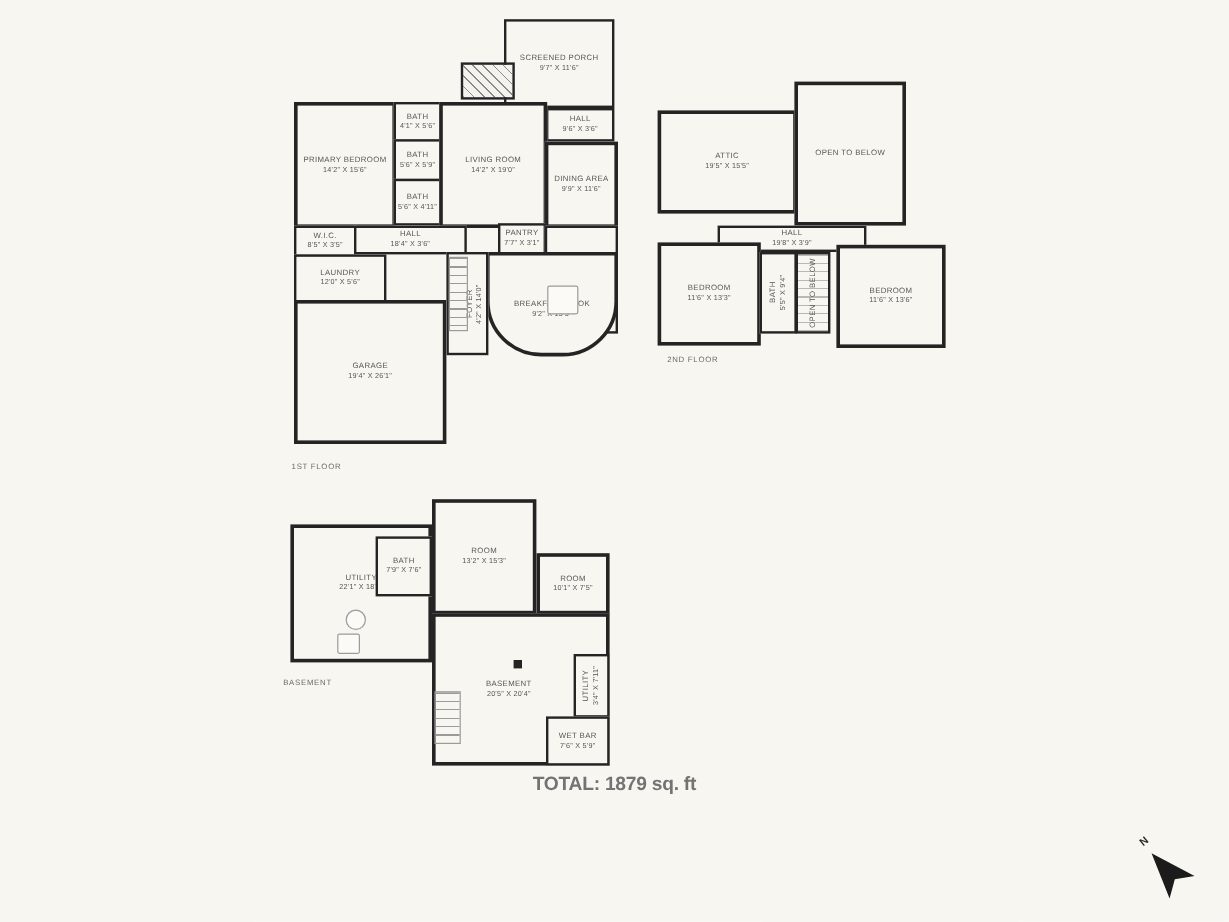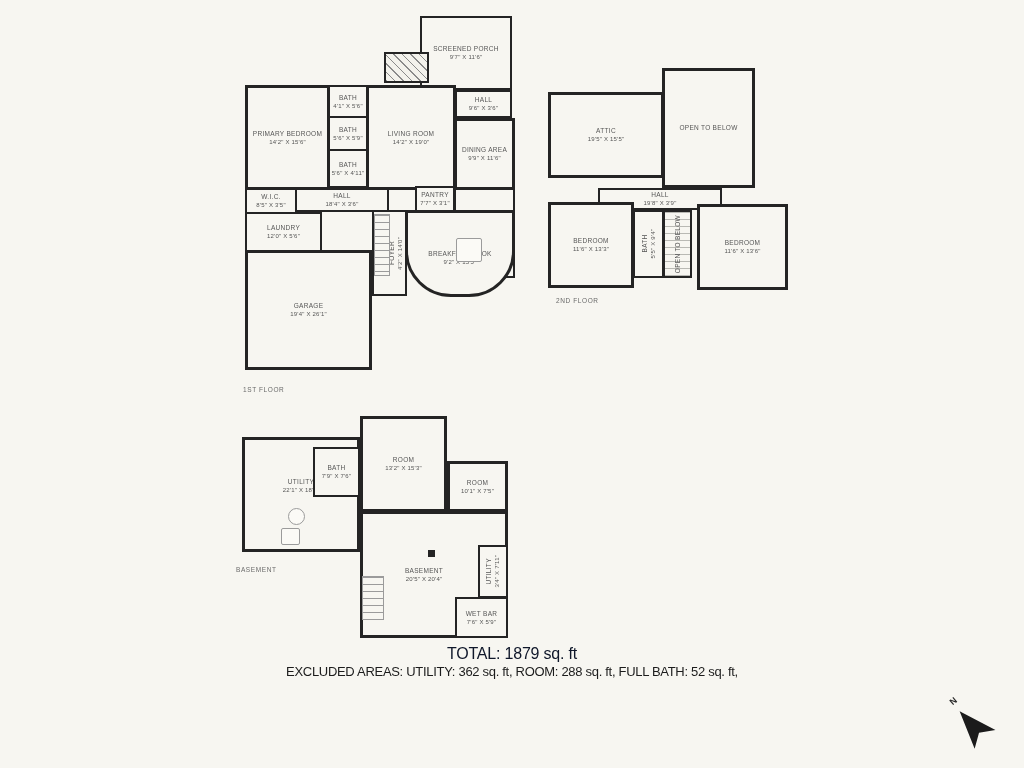--- a/index.html
+++ b/index.html
@@ -14,21 +14,21 @@
   .vert .rlabel{writing-mode:vertical-rl;transform:rotate(180deg);line-height:9px;}
   .caption{position:absolute;font-size:6.5px;letter-spacing:.6px;color:#6a6a6a;}
   .detail{position:absolute;box-sizing:border-box;}
   .stairs{border:1px solid #9b9b9b;background:repeating-linear-gradient(to bottom,#9b9b9b 0 1px,transparent 1px 7px);}
   .fireplace{border:2px solid #242424;background:repeating-linear-gradient(45deg,#8a8a8a 0 1px,#f3f2ec 1px 6px);}
   .fixture{border:1px solid #9b9b9b;border-radius:2px;background:#fbfaf6;}
   .circle{border:1px solid #9b9b9b;border-radius:50%;background:#fbfaf6;}
   .column{background:#242424;}
   .nook{border-radius:0 0 46px 46px;}
   #summary{position:absolute;left:0;top:644px;width:1024px;text-align:center;color:#1c1c1c;}
-  #summary .total{font-size:16px;font-weight:normal;line-height:19px;letter-spacing:-.2px;color:#0f172a;}
+  #summary .total{font-size:16px;font-weight:bold;line-height:19px;letter-spacing:-.2px;color:#737373;}
   #summary .line{font-size:13px;line-height:17px;letter-spacing:-.3px;}
   #compass{position:absolute;left:942px;top:694px;width:62px;height:62px;}
   #compass .nlabel{position:absolute;left:8px;top:2px;font-size:9px;color:#2a2a2a;
                    transform:rotate(-40deg);font-weight:bold;}
 </style>
 </head>
 <body>
 
 <div id="stage">
 
@@ -224,21 +224,20 @@
     </div>
     <div class="detail stairs" style="left:362px;top:576px;width:22px;height:44px"></div>
     <div class="detail circle" style="left:288px;top:508px;width:17px;height:17px"></div>
     <div class="detail fixture" style="left:281px;top:528px;width:19px;height:17px"></div>
     <div class="detail column" style="left:428px;top:550px;width:7px;height:7px"></div>
     <div class="caption" style="left:236px;top:566px">BASEMENT</div>
   </div>
 
   <div id="summary">
     <div class="total">TOTAL: 1879 sq. ft</div>
-    <div class="line">EXCLUDED AREAS: UTILITY: 362 sq. ft, ROOM: 288 sq. ft, FULL BATH: 52 sq. ft,</div>
   </div>
 
   <div id="compass">
     <span class="nlabel">N</span>
     <svg width="62" height="62" viewBox="0 0 62 62">
       <polygon points="31,12 45,50 31,41 17,50" fill="#1b1b1b" transform="rotate(-42 31 32)"></polygon>
     </svg>
   </div>
 
 </div>

